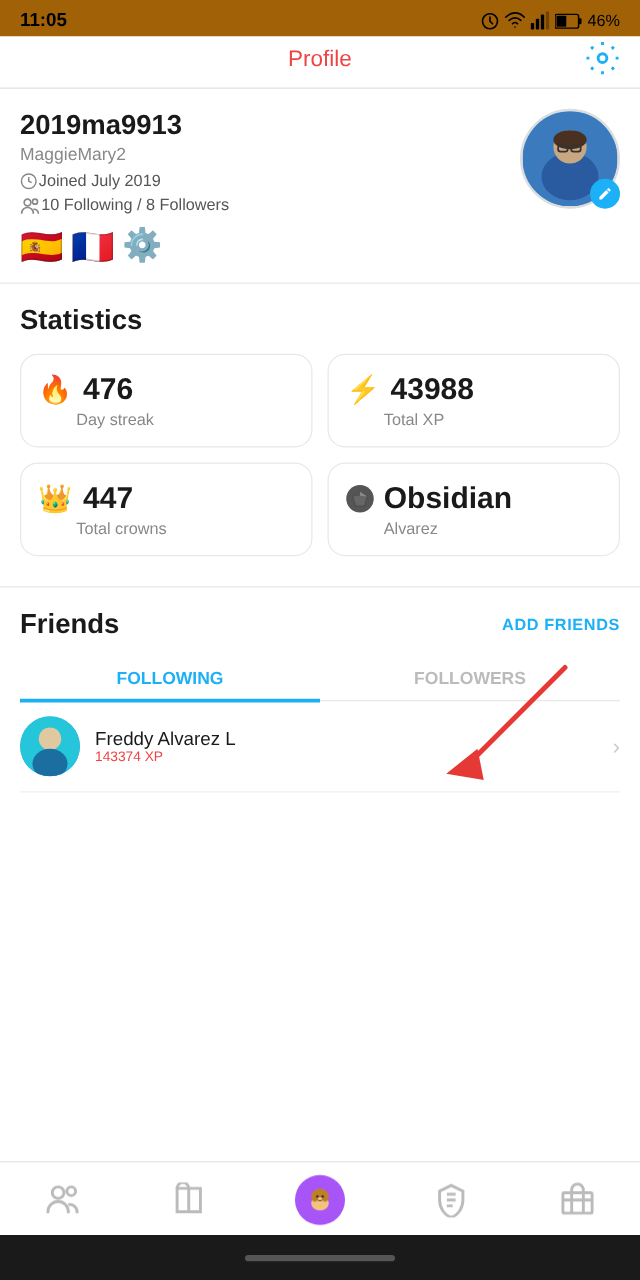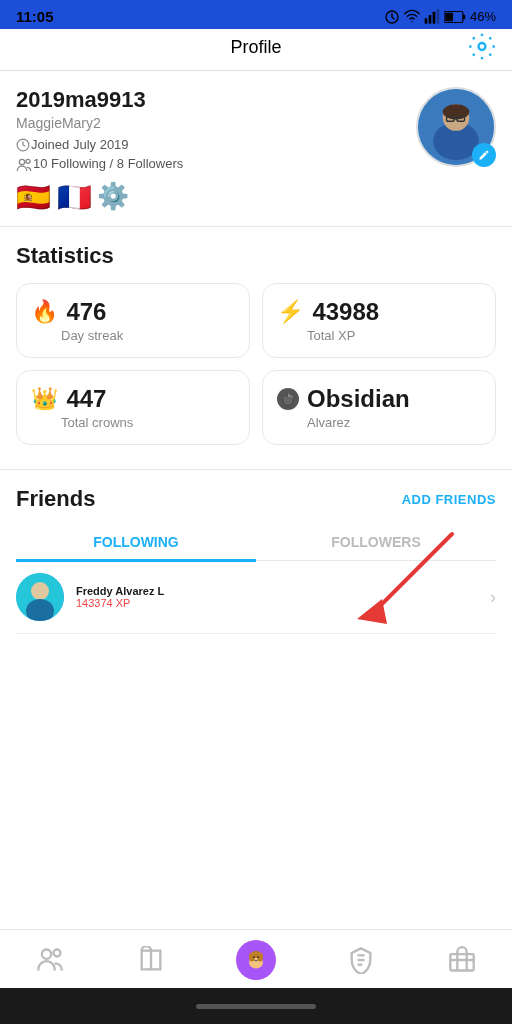--- a/index.html
+++ b/index.html
@@ -10,21 +10,21 @@
       background: #fff;
       overflow-x: hidden;
     }
 
     
     .status-bar {
       display: flex;
       justify-content: space-between;
       align-items: center;
       padding: 8px 16px 4px;
-      background: #1d4ed8;
+      background: #a16207;
     }
     .status-time {
       font-size: 15px;
       font-weight: 600;
       color: #000;
     }
     .status-icons {
       display: flex;
       align-items: center;
       gap: 4px;
@@ -36,21 +36,21 @@
     .header {
       display: flex;
       justify-content: center;
       align-items: center;
       padding: 8px 16px 12px;
       position: relative;
       border-bottom: 1px solid #e0e0e0;
     }
     .header-title {
       font-size: 18px;
-      color: #000000;
+      color: #ef4444;
       font-weight: 400;
     }
     .header-gear {
       position: absolute;
       right: 16px;
       top: 50%;
       transform: translateY(-50%);
       color: #1cb0f6;
       font-size: 26px;
     }
@@ -253,22 +253,22 @@
       display: flex;
       align-items: center;
       justify-content: center;
       font-size: 22px;
       overflow: hidden;
     }
     .friend-info {
       flex: 1;
     }
     .friend-name {
-      font-size: 11px;
-      font-weight: 700;
+      font-size: 15px;
+      font-weight: 400;
       color: #1a1a1a;
     }
     .friend-xp {
       font-size: 11px;
       color: #ef4444;
     }
     .friend-chevron {
       color: #ccc;
       font-size: 18px;
     }

